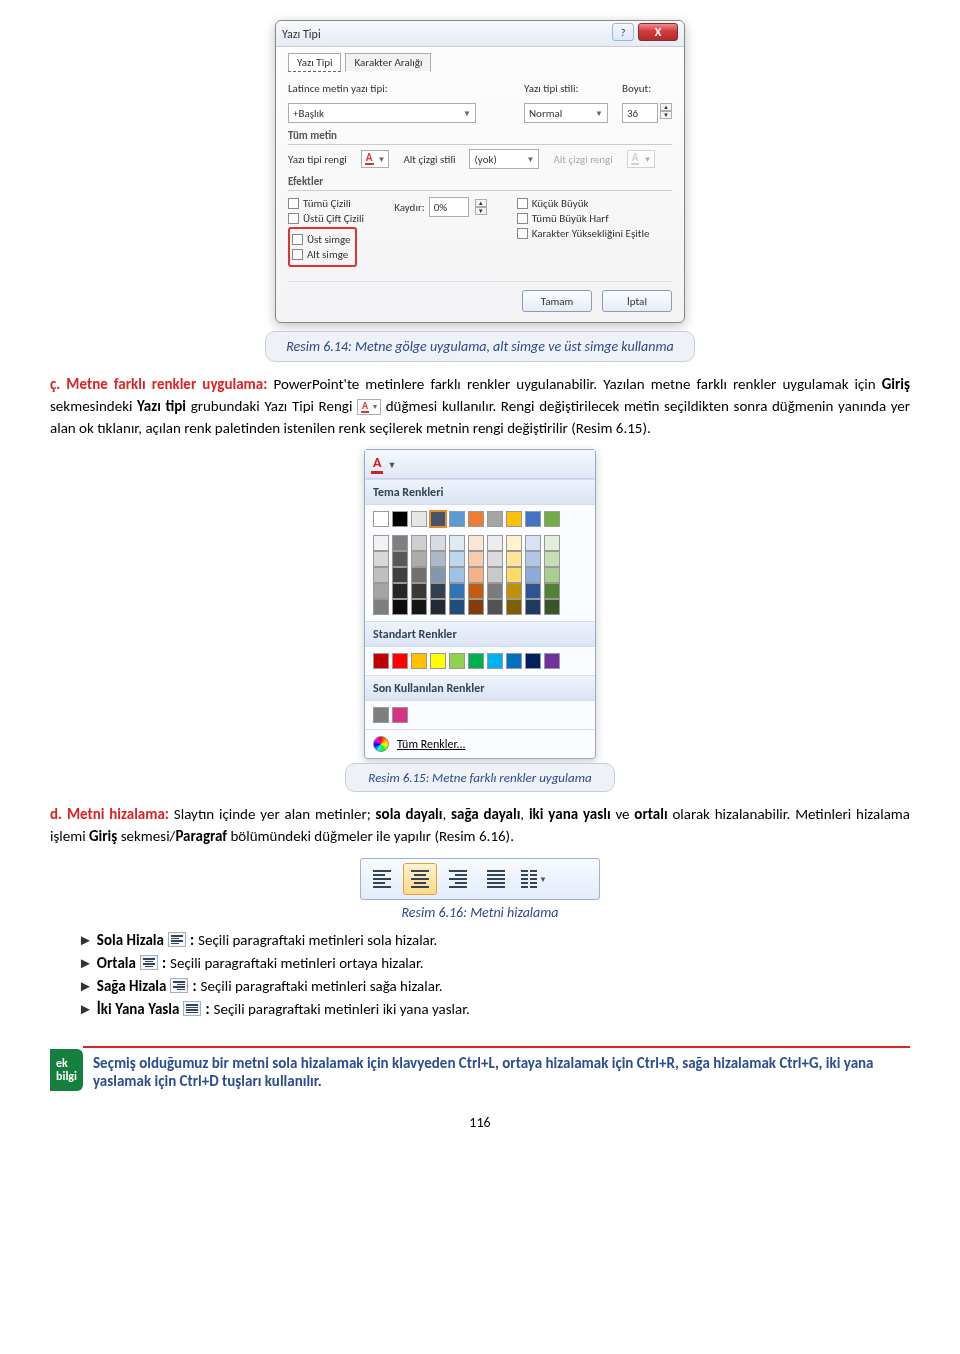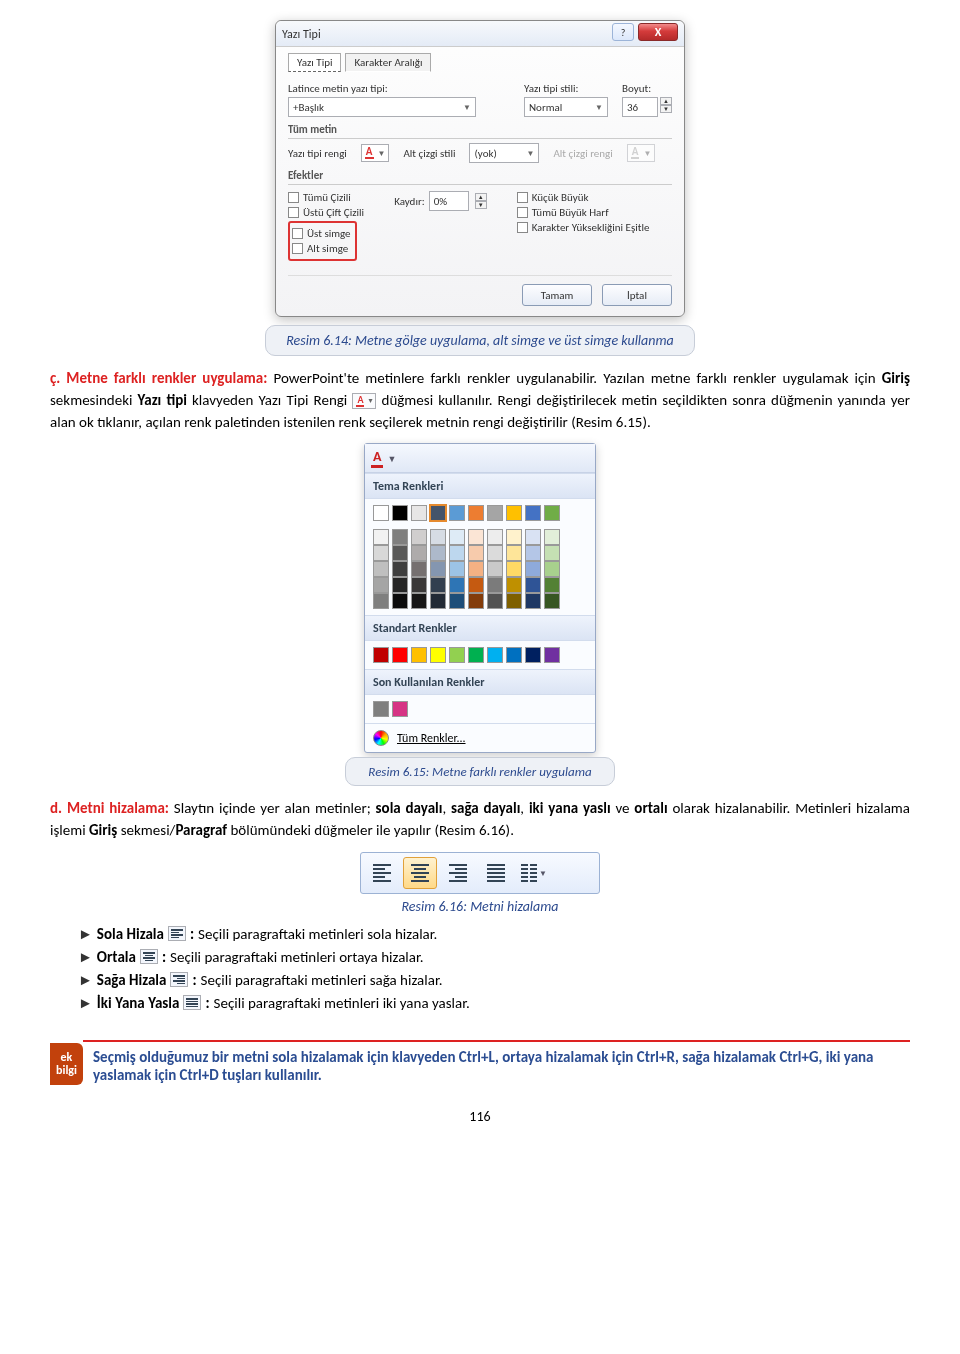--- a/index.html
+++ b/index.html
@@ -47,21 +47,21 @@
   .dlg-body { padding: 6px 12px 10px; }
   .tabs { display:flex; gap:4px; margin-bottom:10px;}
   .tab {
     padding: 2px 8px; border:1px solid #aaa; background:#fff; font-size:11px;
     border-bottom:1px solid #fff;
   }
   .tab.active { border-bottom:1px dashed #666; }
   .tab.inactive { background:#f2f2f2;}
   .row { display:flex; gap:14px; margin-bottom:6px; align-items:flex-end;}
   .field { display:flex; flex-direction:column; font-size:11px;}
-  .field label { margin-bottom:2px; }
+  .field label { margin-bottom:8px; }
   .combo {
     display:inline-flex; align-items:center; height:20px;
     border:1px solid #abadb3; background:#fff; padding:0 4px; font-size:11px;
   }
   .combo .caret { margin-left:auto; padding-left:8px; color:#666; font-size:8px;}
   .spin { display:inline-flex; flex-direction:column; margin-left:2px;}
   .spin div { width:12px;height:8px;border:1px solid #abadb3;background:#f3f3f3;font-size:6px;text-align:center;line-height:6px;}
   .group-label { font-size:11px; font-weight:bold; color:#555; margin:6px 0 4px; border-bottom:1px solid #ccc; padding-bottom:2px;}
   .chk { display:flex; align-items:center; gap:4px; margin:2px 0;}
   .chk .box { width:11px;height:11px;border:1px solid #888;background:#fff;}
@@ -150,23 +150,23 @@
     display:inline-flex;flex-direction:column;gap:1px;
     border:1px solid #abadb3;padding:2px;background:#f3f6fc;vertical-align:middle;
   }
   .mini-icon span {display:block;height:1.5px;background:#345;}
 
   
   .ekbilgi {
     display:flex; margin-top:28px;
   }
   .ek-tab {
-    background:#c2410c; color:#fff; font-size:12px; font-weight:bold;
+    background:#15803d; color:#fff; font-size:12px; font-weight:bold;
     padding:8px 6px; line-height:1.1; border-radius:0 6px 6px 0;
-    align-self:center; text-align:center;
+    align-self:center; 
   }
   .ek-text {
     flex:1; border-top:2px solid #d22; padding:6px 6px 4px 10px;
     font-size:15px; font-weight:bold; color:#2b4d92;
   }
   .pagenum { text-align:center; font-size:14px; margin-top:20px;}
 </style>
 </head>
 <body>
 
@@ -287,21 +287,21 @@
       <div class="dlg-buttons">
         <div class="dlg-btn">Tamam</div>
         <div class="dlg-btn">İptal</div>
       </div>
     </div>
   </div>
 
   <div class="caption-bar">Resim 6.14: Metne gölge uygulama, alt simge ve üst simge kullanma</div>
 
   <div class="body-text">
-    <span class="heading">ç. Metne farklı renkler uygulama:</span><span> PowerPoint'te metinlere farklı renkler uygulanabilir. Yazılan metne farklı renkler uygulamak için </span><b>Giriş</b><span> sekmesindeki </span><b>Yazı tipi</b><span> klavyeden Yazı Tipi Rengi </span>
+    <span class="heading">ç. Metne farklı renkler uygulama:</span><span> PowerPoint'te metinlere farklı renkler uygulanabilir. Yazılan metne farklı renkler uygulamak için </span><b>Giriş</b><span> sekmesindeki </span><b>Yazı tipi</b><span> grubundaki Yazı Tipi Rengi </span>
     <span class="inline-swatch">
       <span class="color-a">A</span>
         <span class="color-caret">▾</span>
     </span><span> düğmesi kullanılır. Rengi değiştirilecek metin seçildikten sonra düğmenin yanında yer alan ok tıklanır, açılan renk paletinden istenilen renk seçilerek metnin rengi değiştirilir (Resim 6.15).</span>
   </div>
 
   <div class="palette">
     <div class="palette-head">
       <span class="A">A</span>
       <span class="caret">▼</span>

